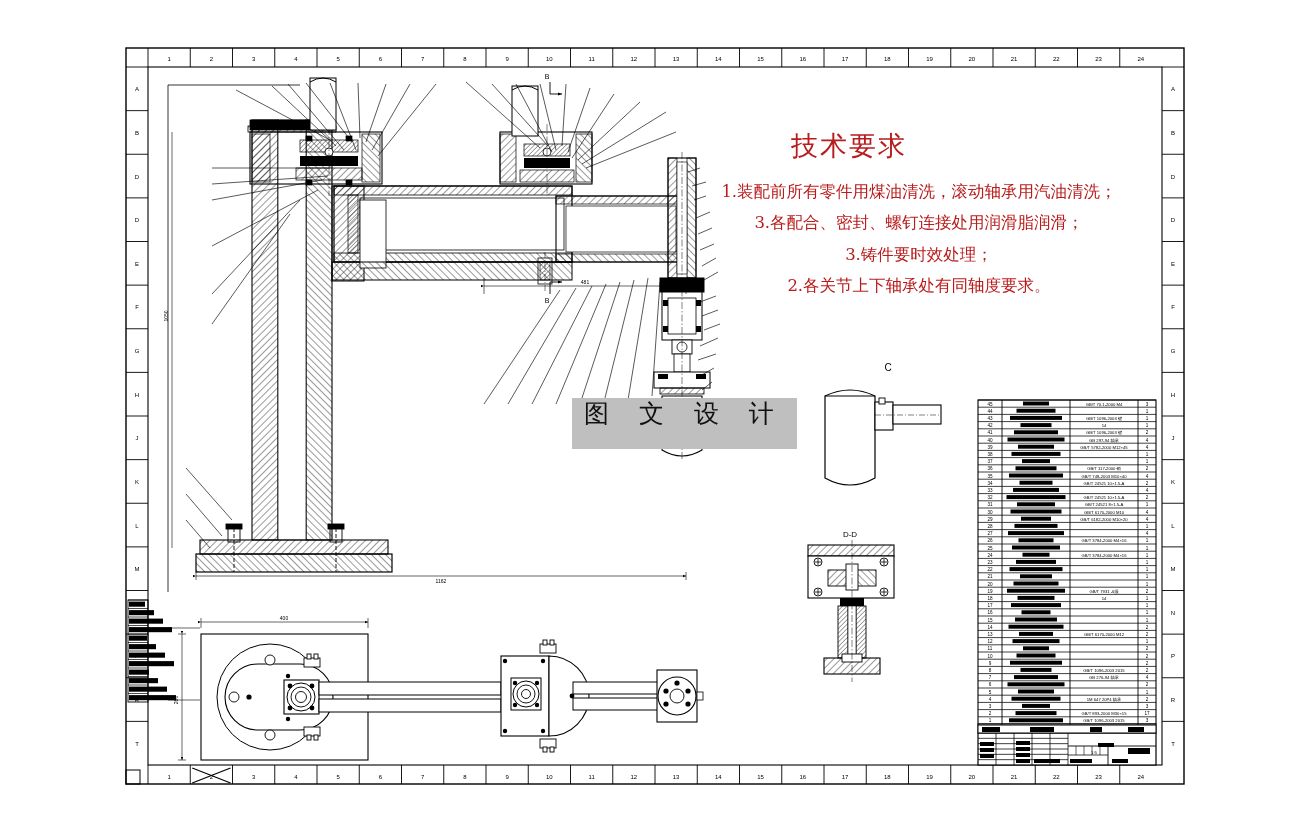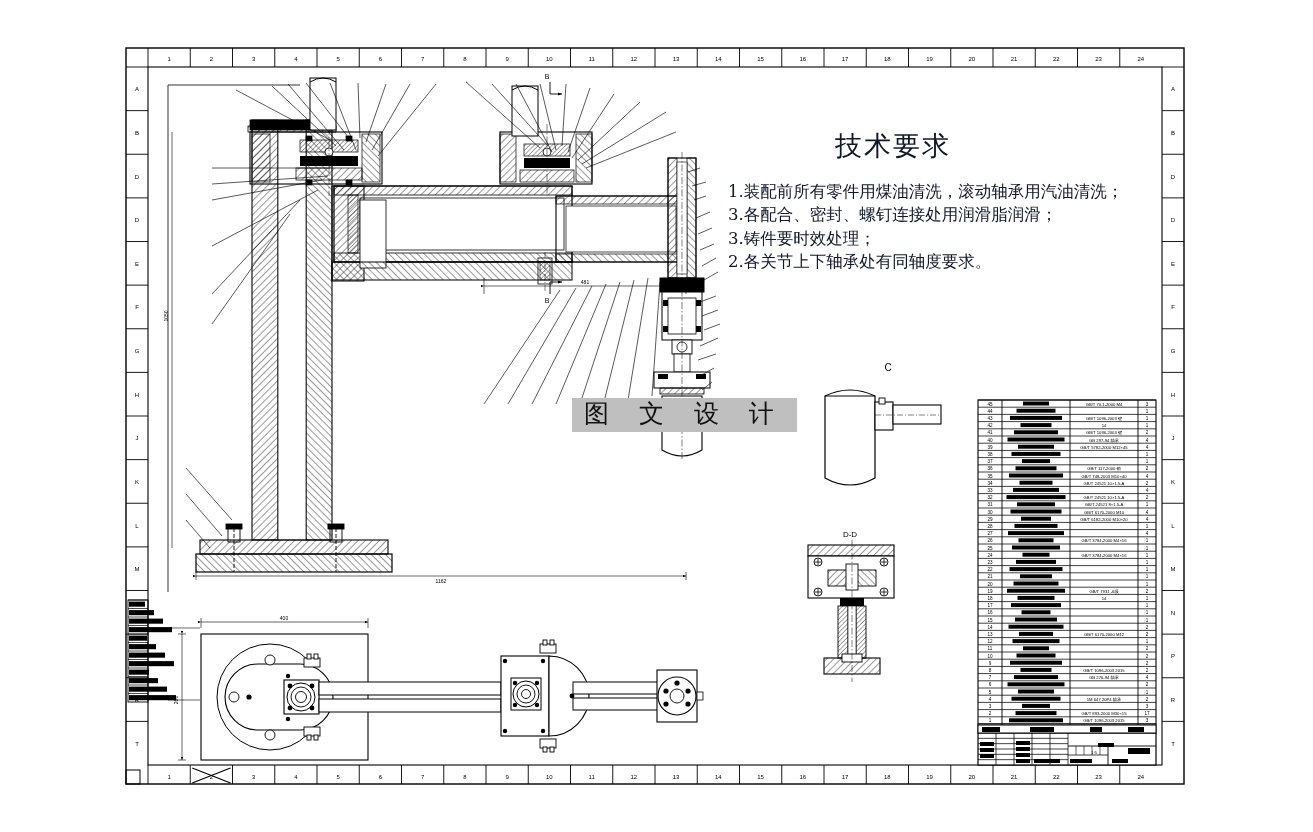--- a/index.html
+++ b/index.html
@@ -6,37 +6,38 @@
   html,body{margin:0;padding:0;background:#ffffff;}
   body{
     width:1313px;height:832px;position:relative;overflow:hidden;
     font-family:"Liberation Sans","DejaVu Sans",sans-serif;
     color:#000;
   }
   #sheet{position:absolute;left:0;top:0;width:1313px;height:832px;}
   svg{display:block;}
   
   #tech-req{
-    position:absolute;left:728px;top:128px;width:470px;
+    position:absolute;left:684px;top:128px;width:470px;
     font-family:"DejaVu Serif","Liberation Serif",serif;
-    color:#0f172a;
+    color:#b91c1c;
   }
   #tech-req .tr-title{
     font-size:27px;text-align:center;letter-spacing:2px;
     margin:0 0 16px 0;width:330px;
   }
   #tech-req .tr-line{
     font-size:16.5px;line-height:1.42;white-space:nowrap;
-    margin:0;
+    margin:8px;
+    text-align:center;
   }
   
   #watermark{
     position:absolute;left:572px;top:398px;
     background:#bfbfbf;
-    padding:3px 12px 5px 12px;
+    padding:3px 12px 22px 12px;
     font-family:"DejaVu Serif","Liberation Serif",serif;
     font-size:25px;letter-spacing:11px;color:#111;
     line-height:1.05;
   }
   .smalltext{font-size:5px;font-family:"Liberation Sans",sans-serif;}
 </style>
 </head>
 <body>
 
 <div id="sheet">

